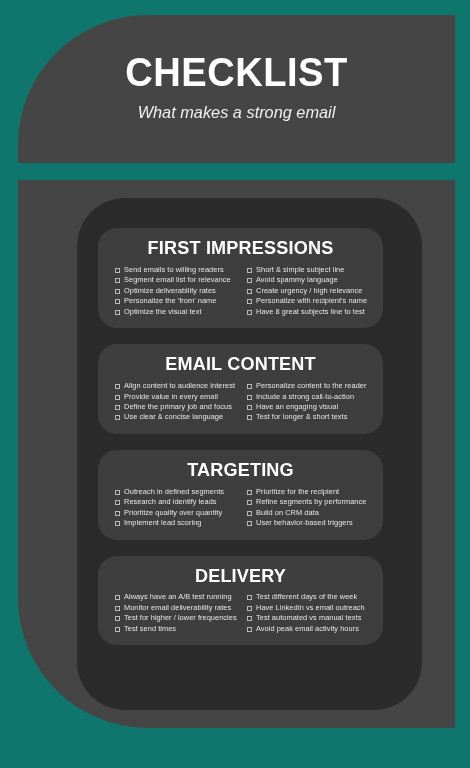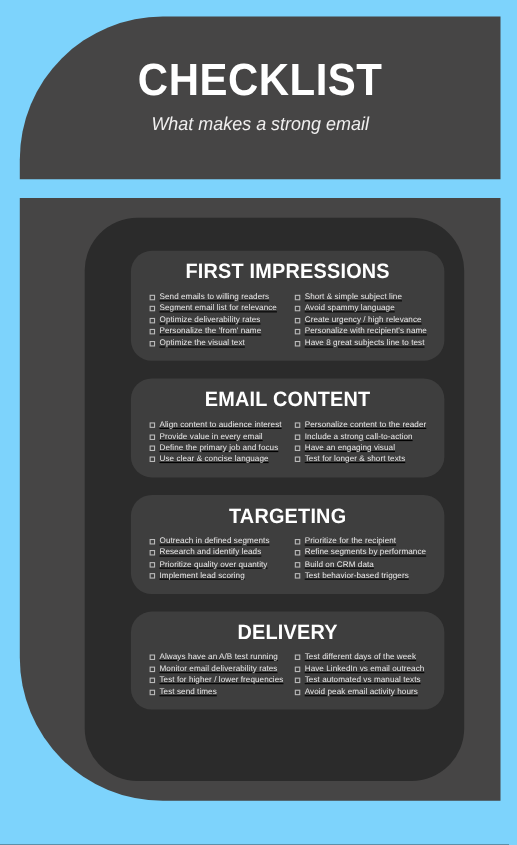--- a/index.html
+++ b/index.html
@@ -2,21 +2,21 @@
 <html><head>
 <meta charset="utf-8">
 <style>
   * { margin:0; padding:0; box-sizing:border-box; }
   html, body {
     width:470px; height:768px;
     background:#2e2d2d;
     font-family:"Liberation Sans", sans-serif;
     overflow:hidden;
   }
-  #root { position:relative; width:470px; height:768px; background:#7dd3fc; }
+  #root { position:relative; width:470px; height:768px; background:#0f766e; }
 
   
   .header-panel{
     position:absolute; left:18px; top:15px; width:437px; height:148px;
     background:#464545;
     border-radius:130px 0 0 0;
     overflow:hidden;
   }
   .title{
     position:absolute; left:0; right:0; top:37px;
@@ -45,21 +45,21 @@
 
   
   .inner-panel{
     position:absolute; left:77px; top:198px; width:345px; height:512px;
     background:#2b2b2b;
     border-radius:48px;
   }
 
   
   .cards{
-    position:absolute; left:119px; top:228px; width:285px;
+    position:absolute; left:98px; top:228px; width:285px;
   }
   .card{
     background:#3e3e3e;
     border-radius:19px;
     padding:9px 0 11px 0;
     margin-bottom:16px;
   }
   .card:last-child{ margin-bottom:0; }
   .card-title{
     text-align:center;
@@ -68,21 +68,21 @@
     letter-spacing:0.2px;
     transform:scaleX(0.95); transform-origin:center;
     margin-bottom:6px;
     line-height:1.15;
   }
   .cols{
     display:flex;
     padding:0 12px 0 17px;
     gap:8px;
   }
-  .col{ flex:1 1 50%; min-width:0;text-decoration:underline; }
+  .col{ flex:1 1 50%; min-width:0; }
   .item{
     display:flex;
     align-items:flex-start;
     gap:4px;
     margin-bottom:1px;
     line-height:1.28;
   }
   .chk{
     flex:0 0 auto;
     width:5px; height:5px;
@@ -230,21 +230,21 @@
             <div class="item">
               <span class="chk"></span>
               <span class="item-label">Refine segments by performance</span>
             </div>
             <div class="item">
               <span class="chk"></span>
               <span class="item-label">Build on CRM data</span>
             </div>
             <div class="item">
               <span class="chk"></span>
-              <span class="item-label">Test behavior-based triggers</span>
+              <span class="item-label">User behavior-based triggers</span>
             </div>
           </div>
         </div>
       </div>
       <div class="card">
         <div class="card-title">DELIVERY</div>
         <div class="cols">
           <div class="col">
             <div class="item">
               <span class="chk"></span>

